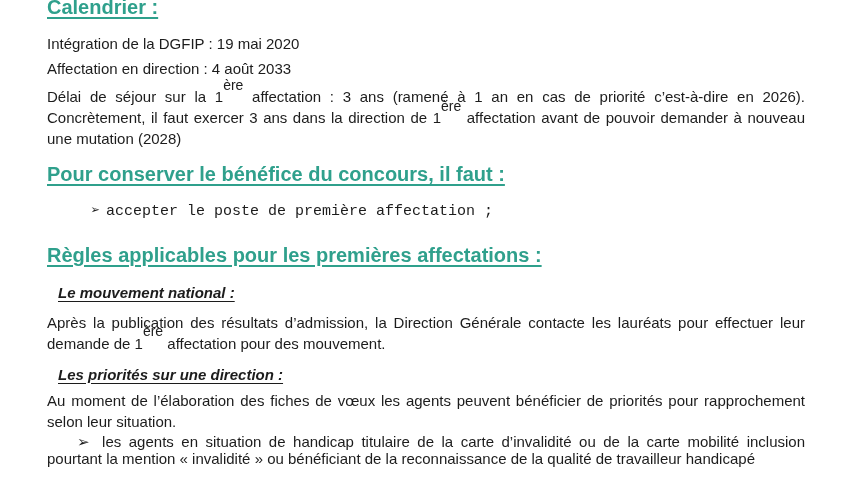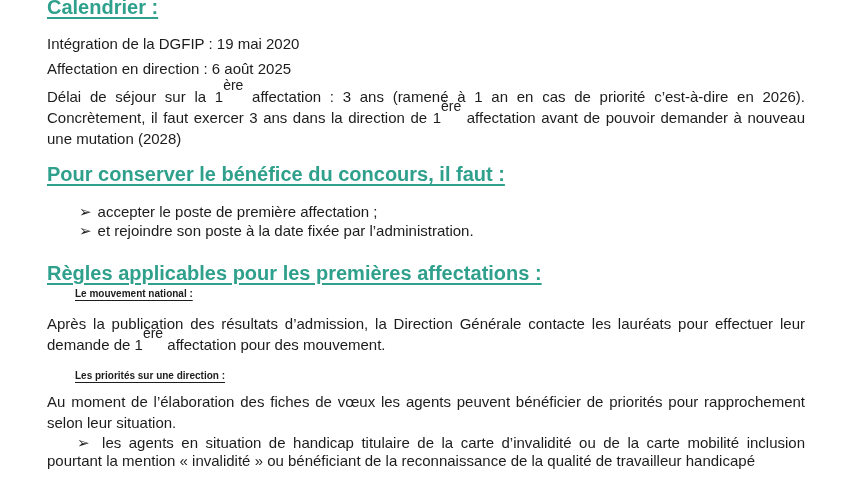--- a/index.html
+++ b/index.html
@@ -18,52 +18,54 @@
     color: #2fa08c;
     font-size: 20px;
     font-weight: bold;
     text-decoration: underline;
     text-decoration-thickness: 2px;
     text-underline-offset: 3px;
     line-height: 24px;
   }
   .h1.first { margin-top: -5px; margin-bottom: 17px; }
   .h1.second { margin-top: 13px; margin-bottom: 17px; }
-  .h1.third { margin-top: 21px; }
+  .h1.third { margin-top: 21px; margin-bottom: 17px; }
   .info-line {
     font-size: 15px;
     line-height: 16px;
     margin-bottom: 9px;
   }
   .para {
     font-size: 15px;
     line-height: 21px;
     text-align: justify;
   }
   .para-delai { margin-top: 5px; }
   sup.ord {
     font-size: 14px;
     line-height: 0;
     position: relative;
     top: -0.45em;
   }
   .bullet-list {
     list-style: none;
-    margin-left: 32px;
+    margin-left: 44px;
     font-size: 15px;
     line-height: 18.5px;
+    font-family: Liberation Mono, monospace;
   }
   .bullet-list li .arrow { margin-right: 6px; }
   .h2 {
-    font-size: 10px;
+    font-size: 15px;
     font-weight: bold;
     text-decoration: underline;
     text-underline-offset: 3px;
-    margin-left: 28px;
+    margin-left: 11px;
     line-height: 18px;
+    font-style: italic;
   }
   .h2.mouvement { margin-bottom: 10px; }
   .h2.priorites { margin-top: 12px; margin-bottom: 6px; }
   .para-apres { margin-bottom: 0; }
   .para-handicap {
     font-size: 15px;
     line-height: 17.5px;
     text-align: justify;
     text-indent: 30px;
     margin-top: 1px;
@@ -71,29 +73,28 @@
   .para-handicap .arrow { margin-right: 5px; }
 </style>
 </head>
 <body>
 
 <div class="page">
 
   <h1 class="h1 first">Calendrier :</h1>
 
   <p class="info-line">Intégration de la DGFIP : 19 mai 2020</p>
-  <p class="info-line">Affectation en direction : 6 août 2025</p>
+  <p class="info-line">Affectation en direction : 4 août 2033</p>
 
   <p class="para para-delai"><span>Délai de séjour sur la 1</span><sup class="ord">ère</sup><span> affectation : 3 ans (ramené à 1 an en cas de priorité c’est-à-dire en 2026). Concrètement, il faut exercer 3 ans dans la direction de 1</span><sup class="ord">ère</sup><span> affectation avant de pouvoir demander à nouveau une mutation (2028)</span></p>
 
   <h1 class="h1 second">Pour conserver le bénéfice du concours, il faut :</h1>
 
   <ul class="bullet-list">
     <li><span class="arrow">➢</span><span>accepter le poste de première affectation ;</span></li>
-    <li><span class="arrow">➢</span><span>et rejoindre son poste à la date fixée par l’administration.</span></li>
   </ul>
 
   <h1 class="h1 third">Règles applicables pour les premières affectations :</h1>
 
   <h2 class="h2 mouvement">Le mouvement national :</h2>
 
   <p class="para para-apres"><span>Après la publication des résultats d’admission, la Direction Générale contacte les lauréats pour effectuer leur demande de 1</span><sup class="ord">ère</sup><span> affectation pour des mouvement.</span></p>
 
   <h2 class="h2 priorites">Les priorités sur une direction :</h2>
 

